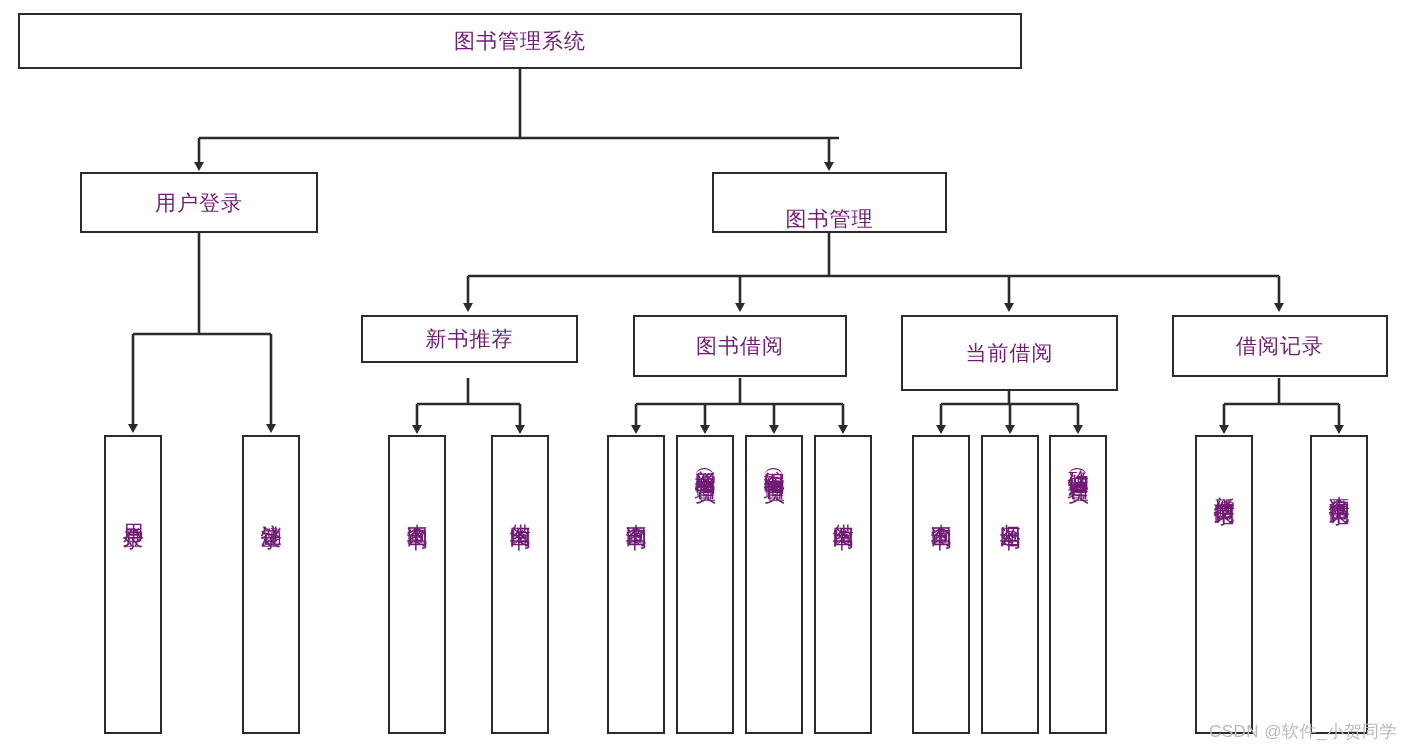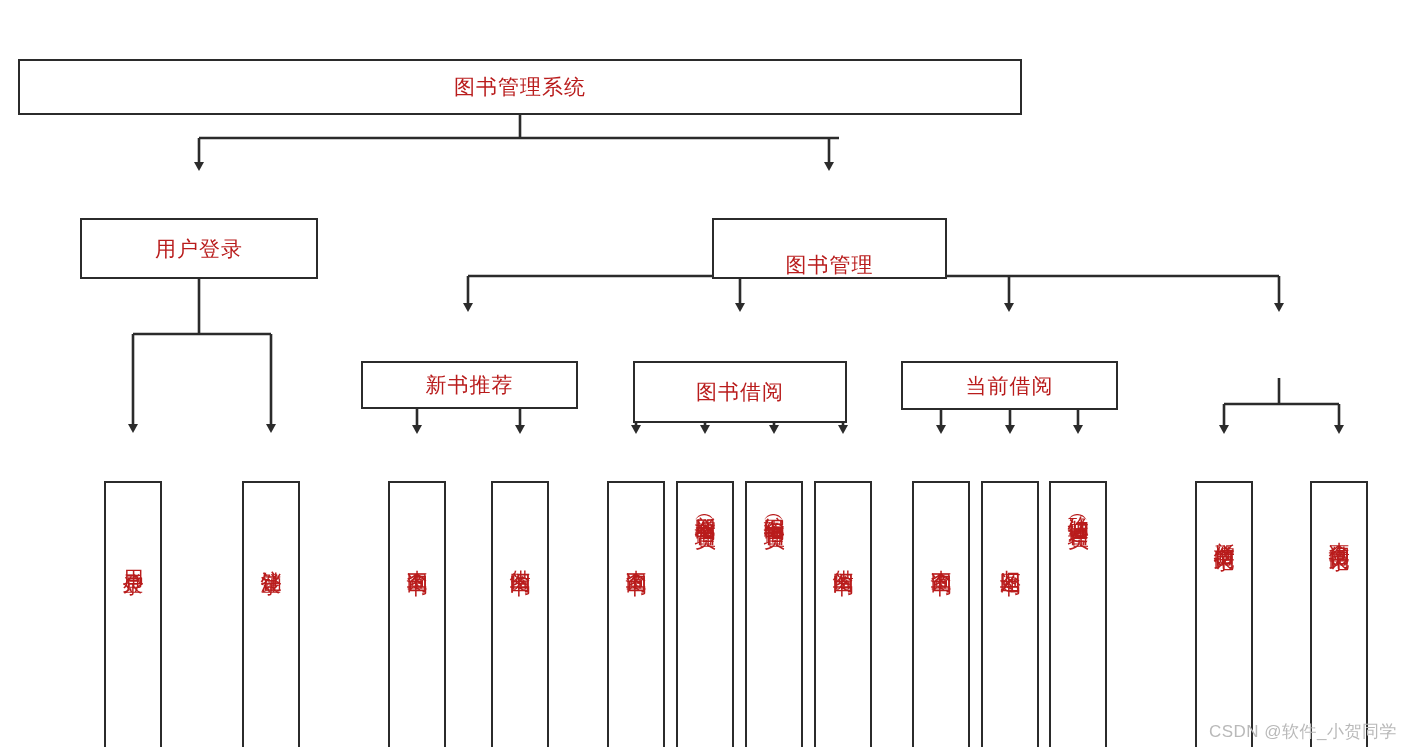--- a/index.html
+++ b/index.html
@@ -27,22 +27,21 @@
     pointer-events: none;
   }
   .node {
     position: absolute;
     box-sizing: border-box;
     border: 2px solid #2b2b2b;
     background: #ffffff;
     display: flex;
     align-items: center;
     justify-content: center;
-    color: #b91c1c;
-    margin-top: 46px;
+    color: #701a75;
   }
   .node.horiz {
     font-size: 21px;
     letter-spacing: 1px;
     line-height: 1.2;
   }
   .node.vert {
     padding-top: 16px;
     align-items: flex-start;
     justify-content: center;
@@ -137,22 +136,25 @@
   <div class="node horiz" style="left:712px; top:172px; width:235px; height:61px;align-items:flex-end;">
     <span>图书管理</span>
   </div>
 
   <div class="node horiz" style="left:361px; top:315px; width:217px; height:48px;">
     <span>新书推荐</span>
   </div>
   <div class="node horiz" style="left:633px; top:315px; width:214px; height:62px;text-align:center;">
     <span>图书借阅</span>
   </div>
-  <div class="node horiz" style="left:901px; top:315px; width:217px; height:49px;">
+  <div class="node horiz" style="left:901px; top:315px; width:217px; height:76px;">
     <span>当前借阅</span>
+  </div>
+  <div class="node horiz" style="left:1172px; top:315px; width:216px; height:62px;">
+    <span>借阅记录</span>
   </div>
 
   <div class="node vert mid-pad" style="left:104px; top:435px; width:58px; height:299px;">
     <span class="vlabel">用户登录</span>
   </div>
   <div class="node vert mid-pad" style="left:242px; top:435px; width:58px; height:299px;">
     <span class="vlabel">注销登录</span>
   </div>
 
   <div class="node vert mid-pad" style="left:388px; top:435px; width:58px; height:299px;">

